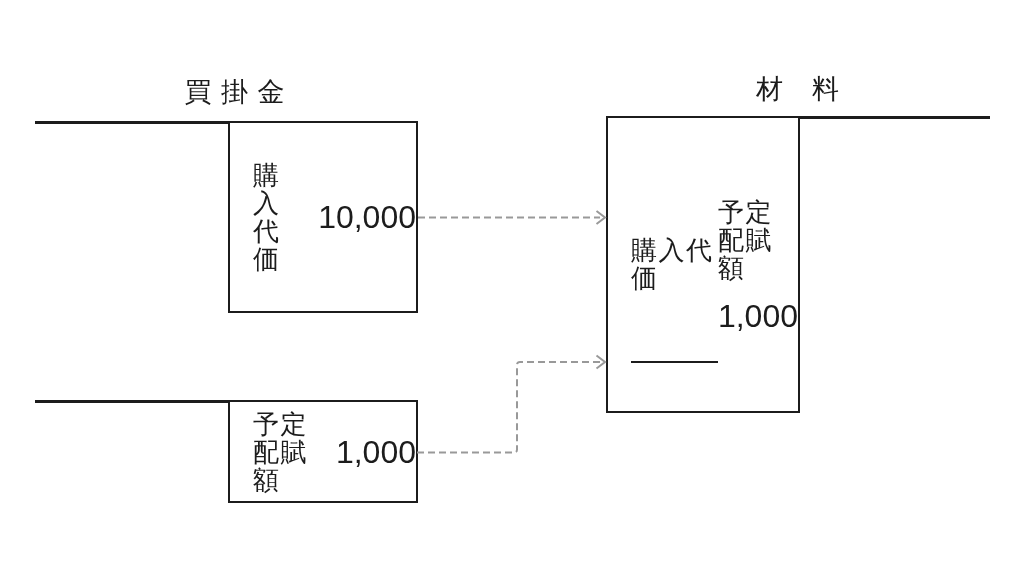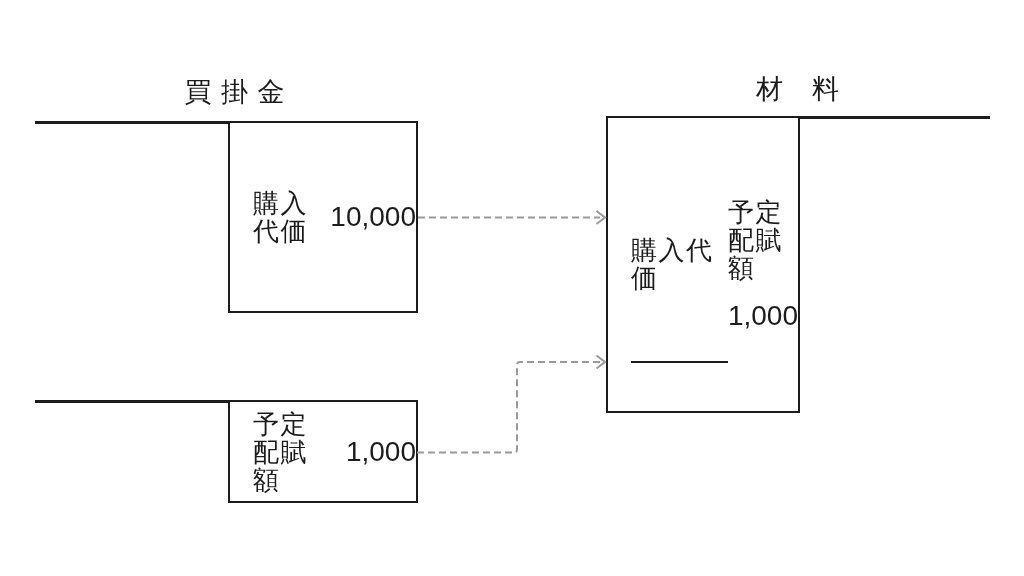--- a/index.html
+++ b/index.html
@@ -49,21 +49,21 @@
     width: 100%;
     box-sizing: border-box;
   }
   .entry-label {
     font-size: 26px;
     line-height: 28px;
     letter-spacing: 1.5px;
     color: #1c1c1c;
   }
   .entry-amount {
-    font-size: 28px;
+    font-size: 32px;
     line-height: 30px;
     color: #1c1c1c;
   }
   .gap-lg { gap: 15px; }
   .gap-sm { gap: 19px; }
   svg.arrows {
     position: absolute;
     left: 0;
     top: 0;
     pointer-events: none;

